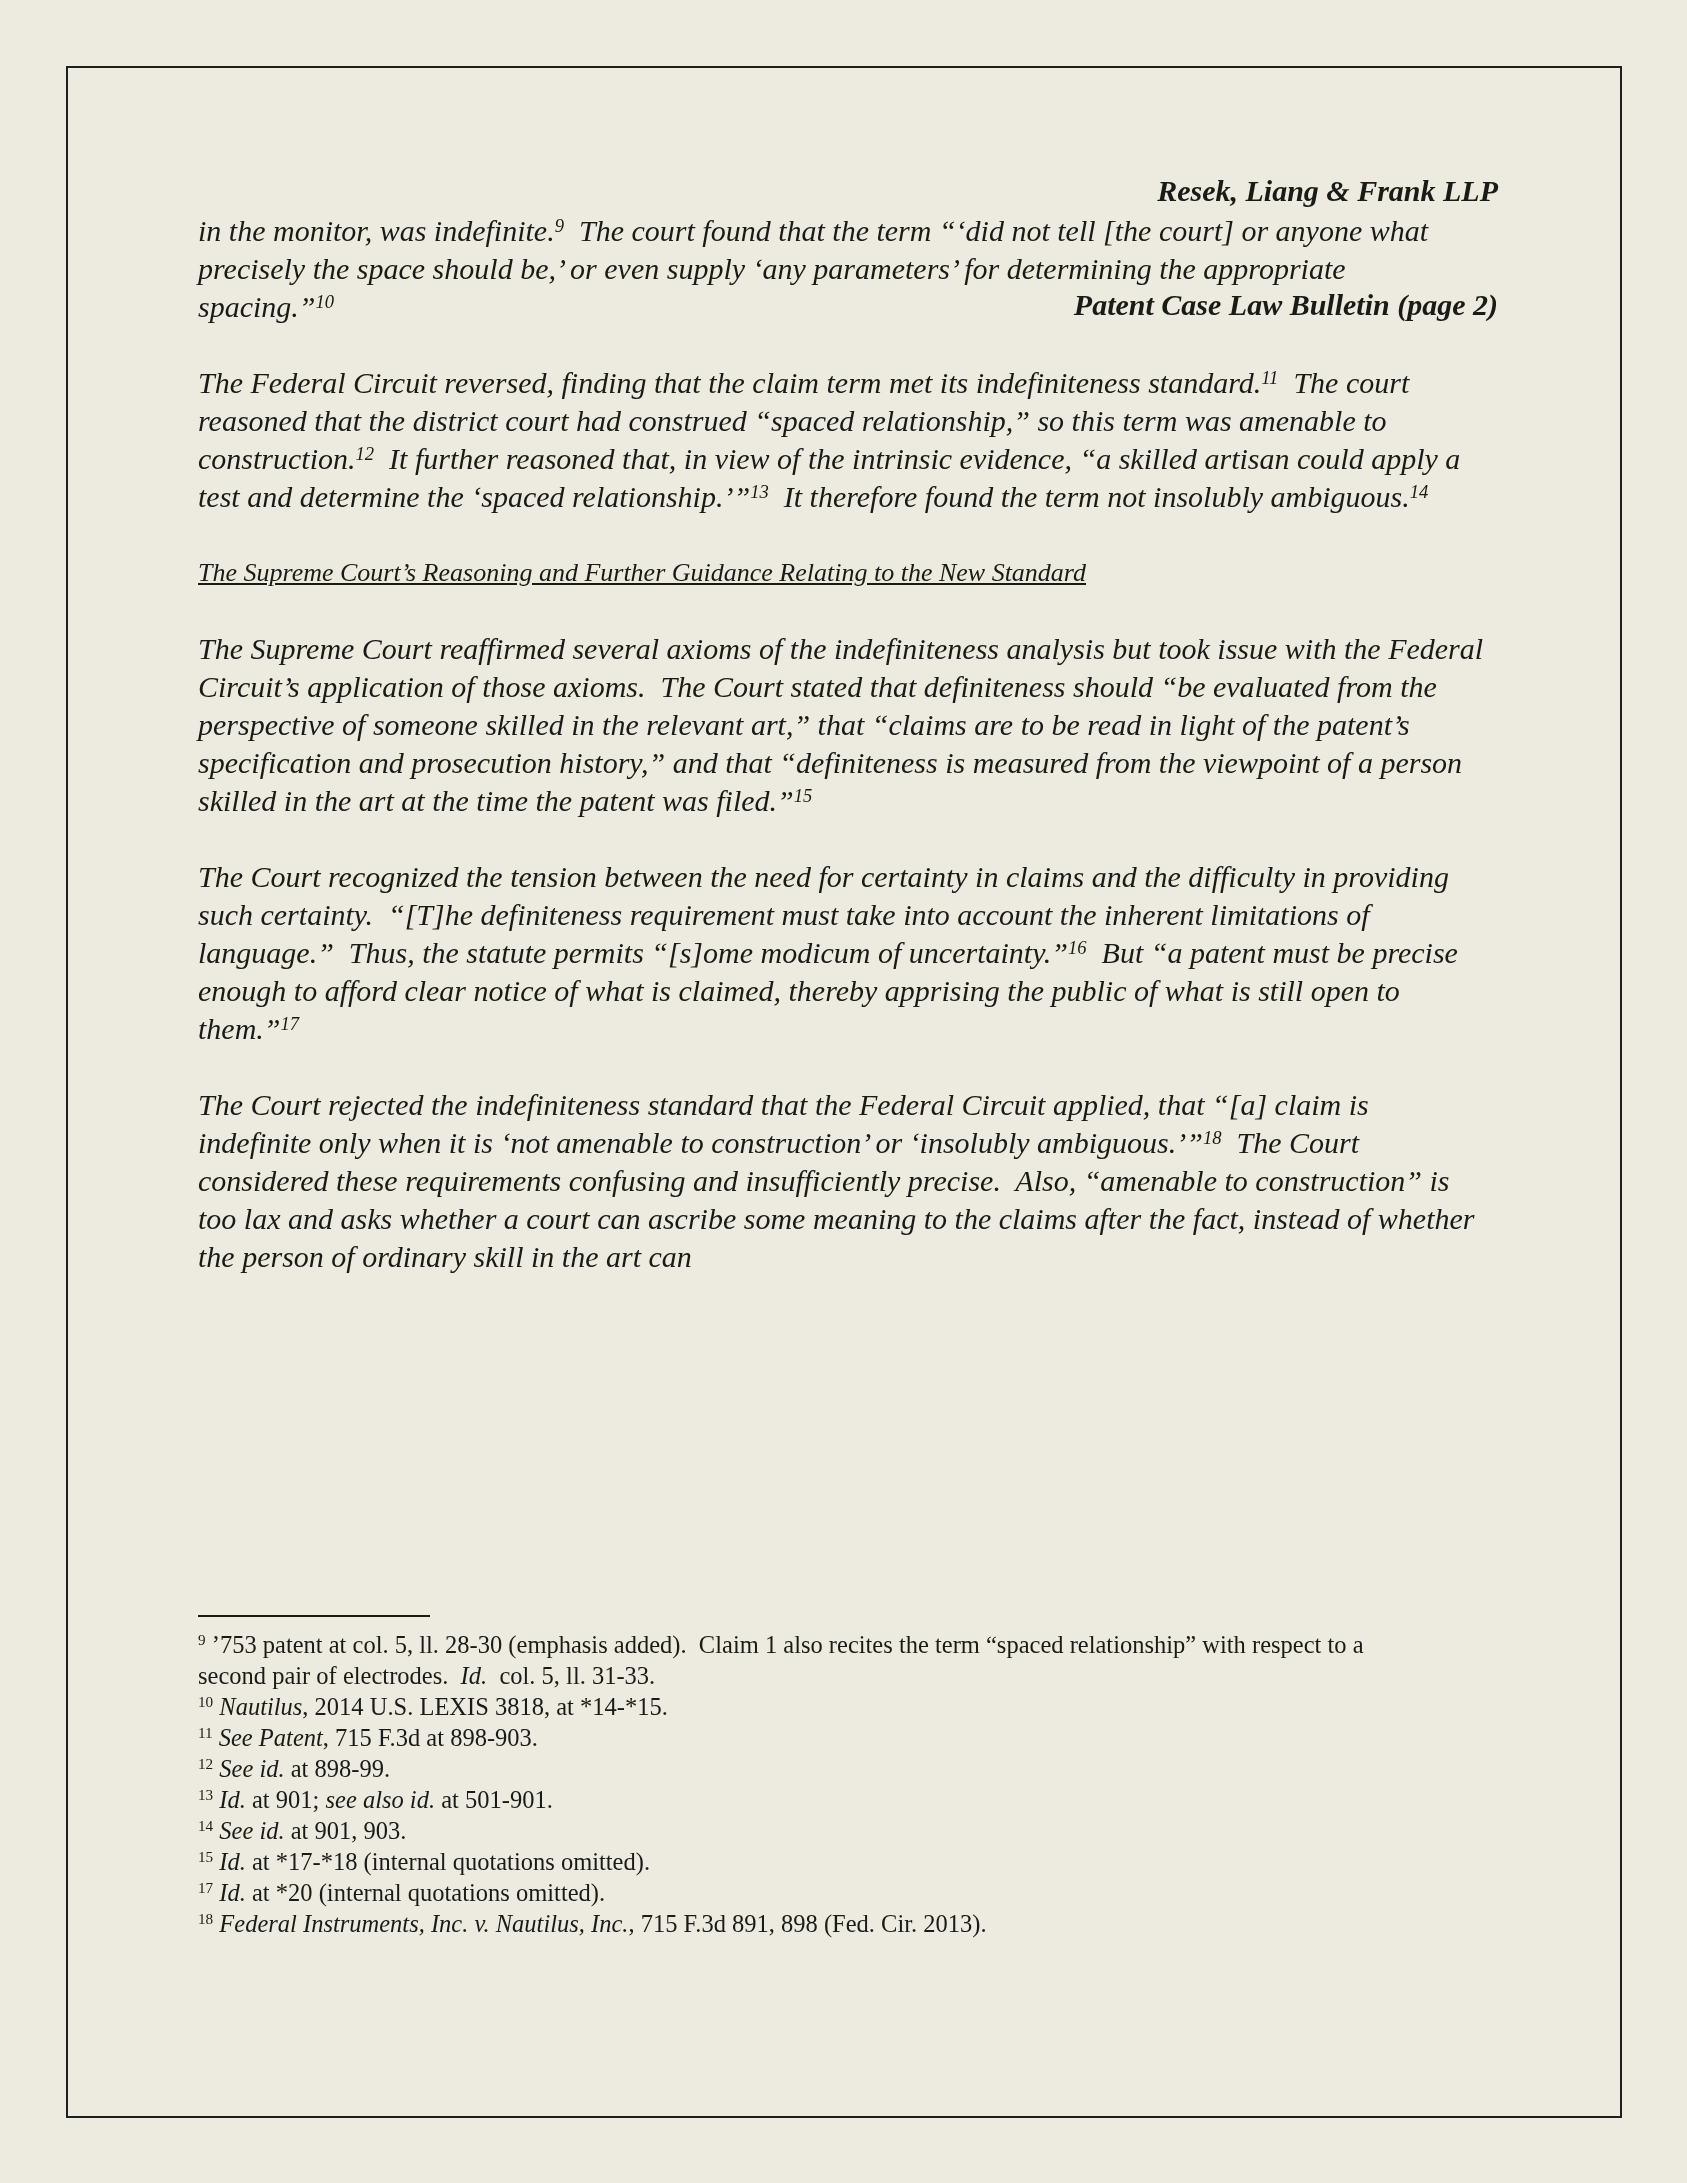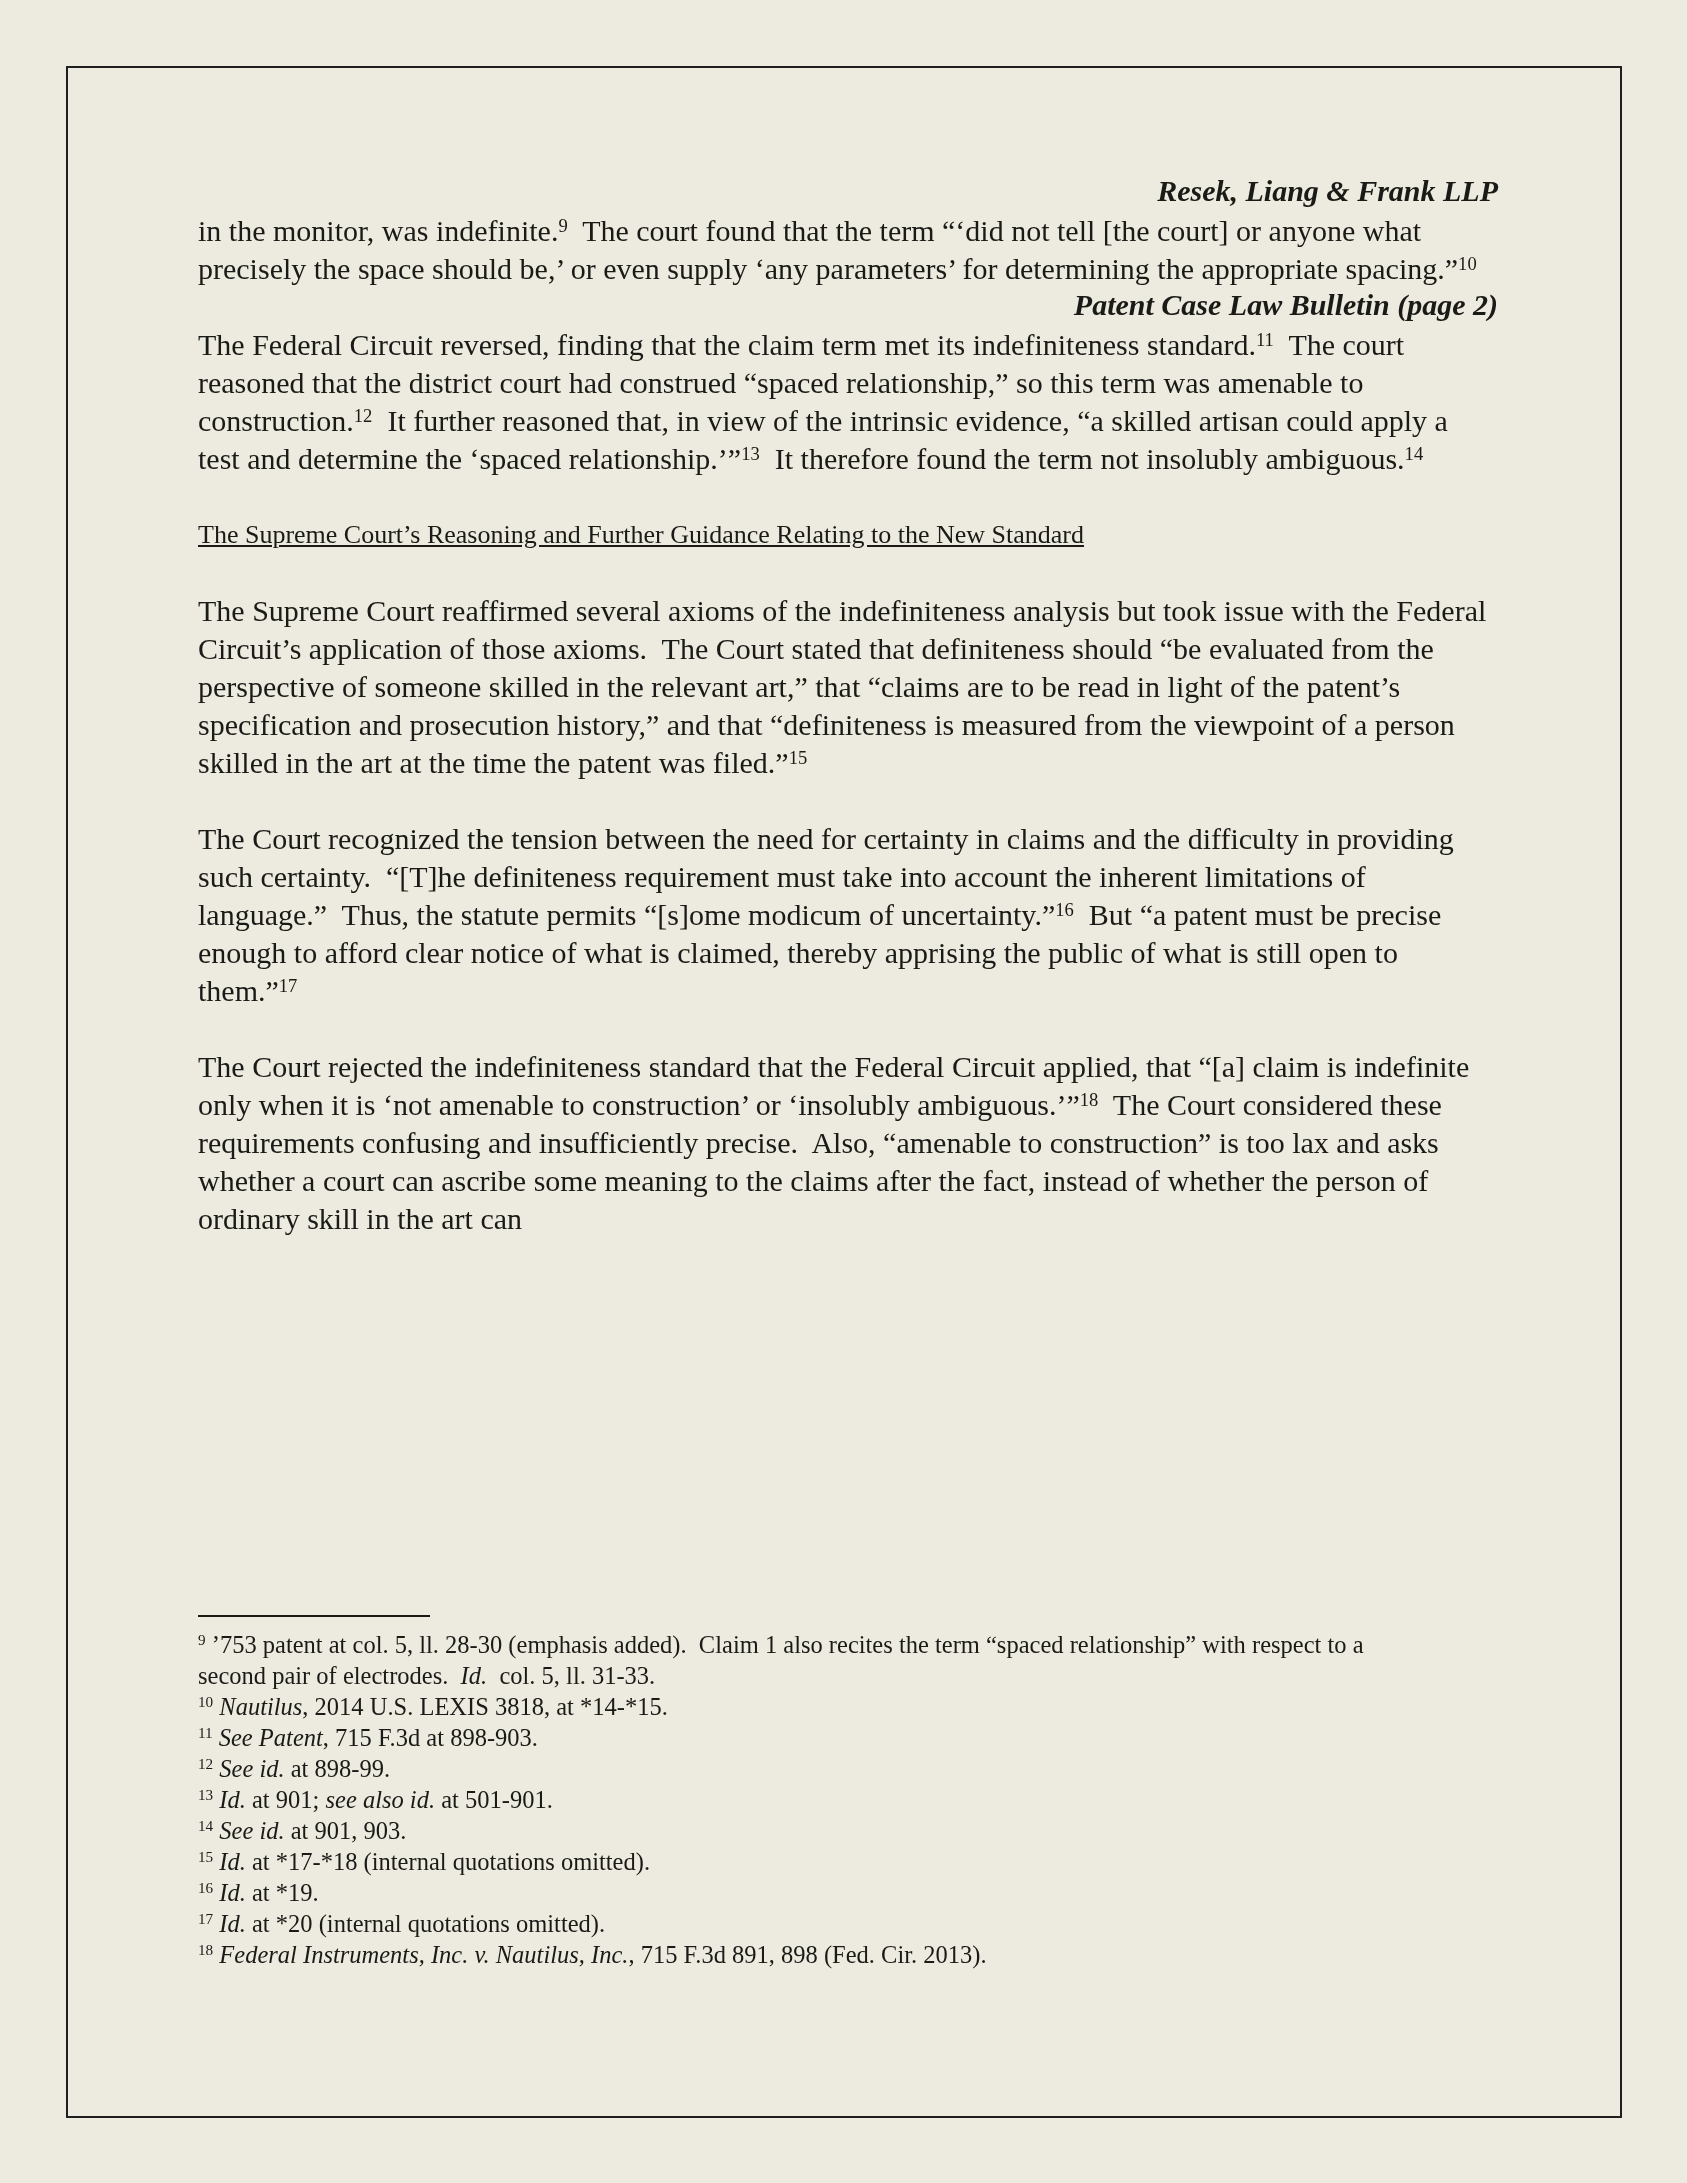--- a/index.html
+++ b/index.html
@@ -41,20 +41,21 @@
     line-height: 38px;
     white-space: pre-wrap;
   }
   .body-content {
     position: absolute;
     left: 198px;
     top: 212px;
     width: 1290px;
     font-size: 30px;
     line-height: 38px;
+    font-style: italic;
   }
   .paragraph {
     margin: 0 0 38px 0;
     white-space: pre-wrap;
     text-align: left;
   }
   .section-heading {
     margin: 12px 0 38px 0;
     font-size: 26px;
     font-weight: normal;
@@ -112,19 +113,18 @@
   <div class="footnotes-section">
     <div class="footnote-separator"></div>
     <div class="footnote-list">
       <div class="footnote-item"><span class="sup">9</span><span> ’753 patent at col. 5, ll. 28-30 (emphasis added).  Claim 1 also recites the term “spaced relationship” with respect to a second pair of electrodes.  </span><span class="it">Id.</span><span>  col. 5, ll. 31-33.</span></div>
       <div class="footnote-item"><span class="sup">10</span><span> </span><span class="it">Nautilus</span><span>, 2014 U.S. LEXIS 3818, at *14-*15.</span></div>
       <div class="footnote-item"><span class="sup">11</span><span> </span><span class="it">See Patent</span><span>, 715 F.3d at 898-903.</span></div>
       <div class="footnote-item"><span class="sup">12</span><span> </span><span class="it">See id.</span><span> at 898-99.</span></div>
       <div class="footnote-item"><span class="sup">13</span><span> </span><span class="it">Id.</span><span> at 901; </span><span class="it">see also id.</span><span> at 501-901.</span></div>
       <div class="footnote-item"><span class="sup">14</span><span> </span><span class="it">See id.</span><span> at 901, 903.</span></div>
       <div class="footnote-item"><span class="sup">15</span><span> </span><span class="it">Id.</span><span> at *17-*18 (internal quotations omitted).</span></div>
-      <div class="footnote-item"><span class="sup">16</span><span> </span><span class="it">Id.</span><span> at *19.</span></div>
       <div class="footnote-item"><span class="sup">17</span><span> </span><span class="it">Id.</span><span> at *20 (internal quotations omitted).</span></div>
       <div class="footnote-item"><span class="sup">18</span><span> </span><span class="it">Federal Instruments, Inc. v. Nautilus, Inc.</span><span>, 715 F.3d 891, 898 (Fed. Cir. 2013).</span></div>
     </div>
   </div>
 </div>
 
 
 </body></html>

